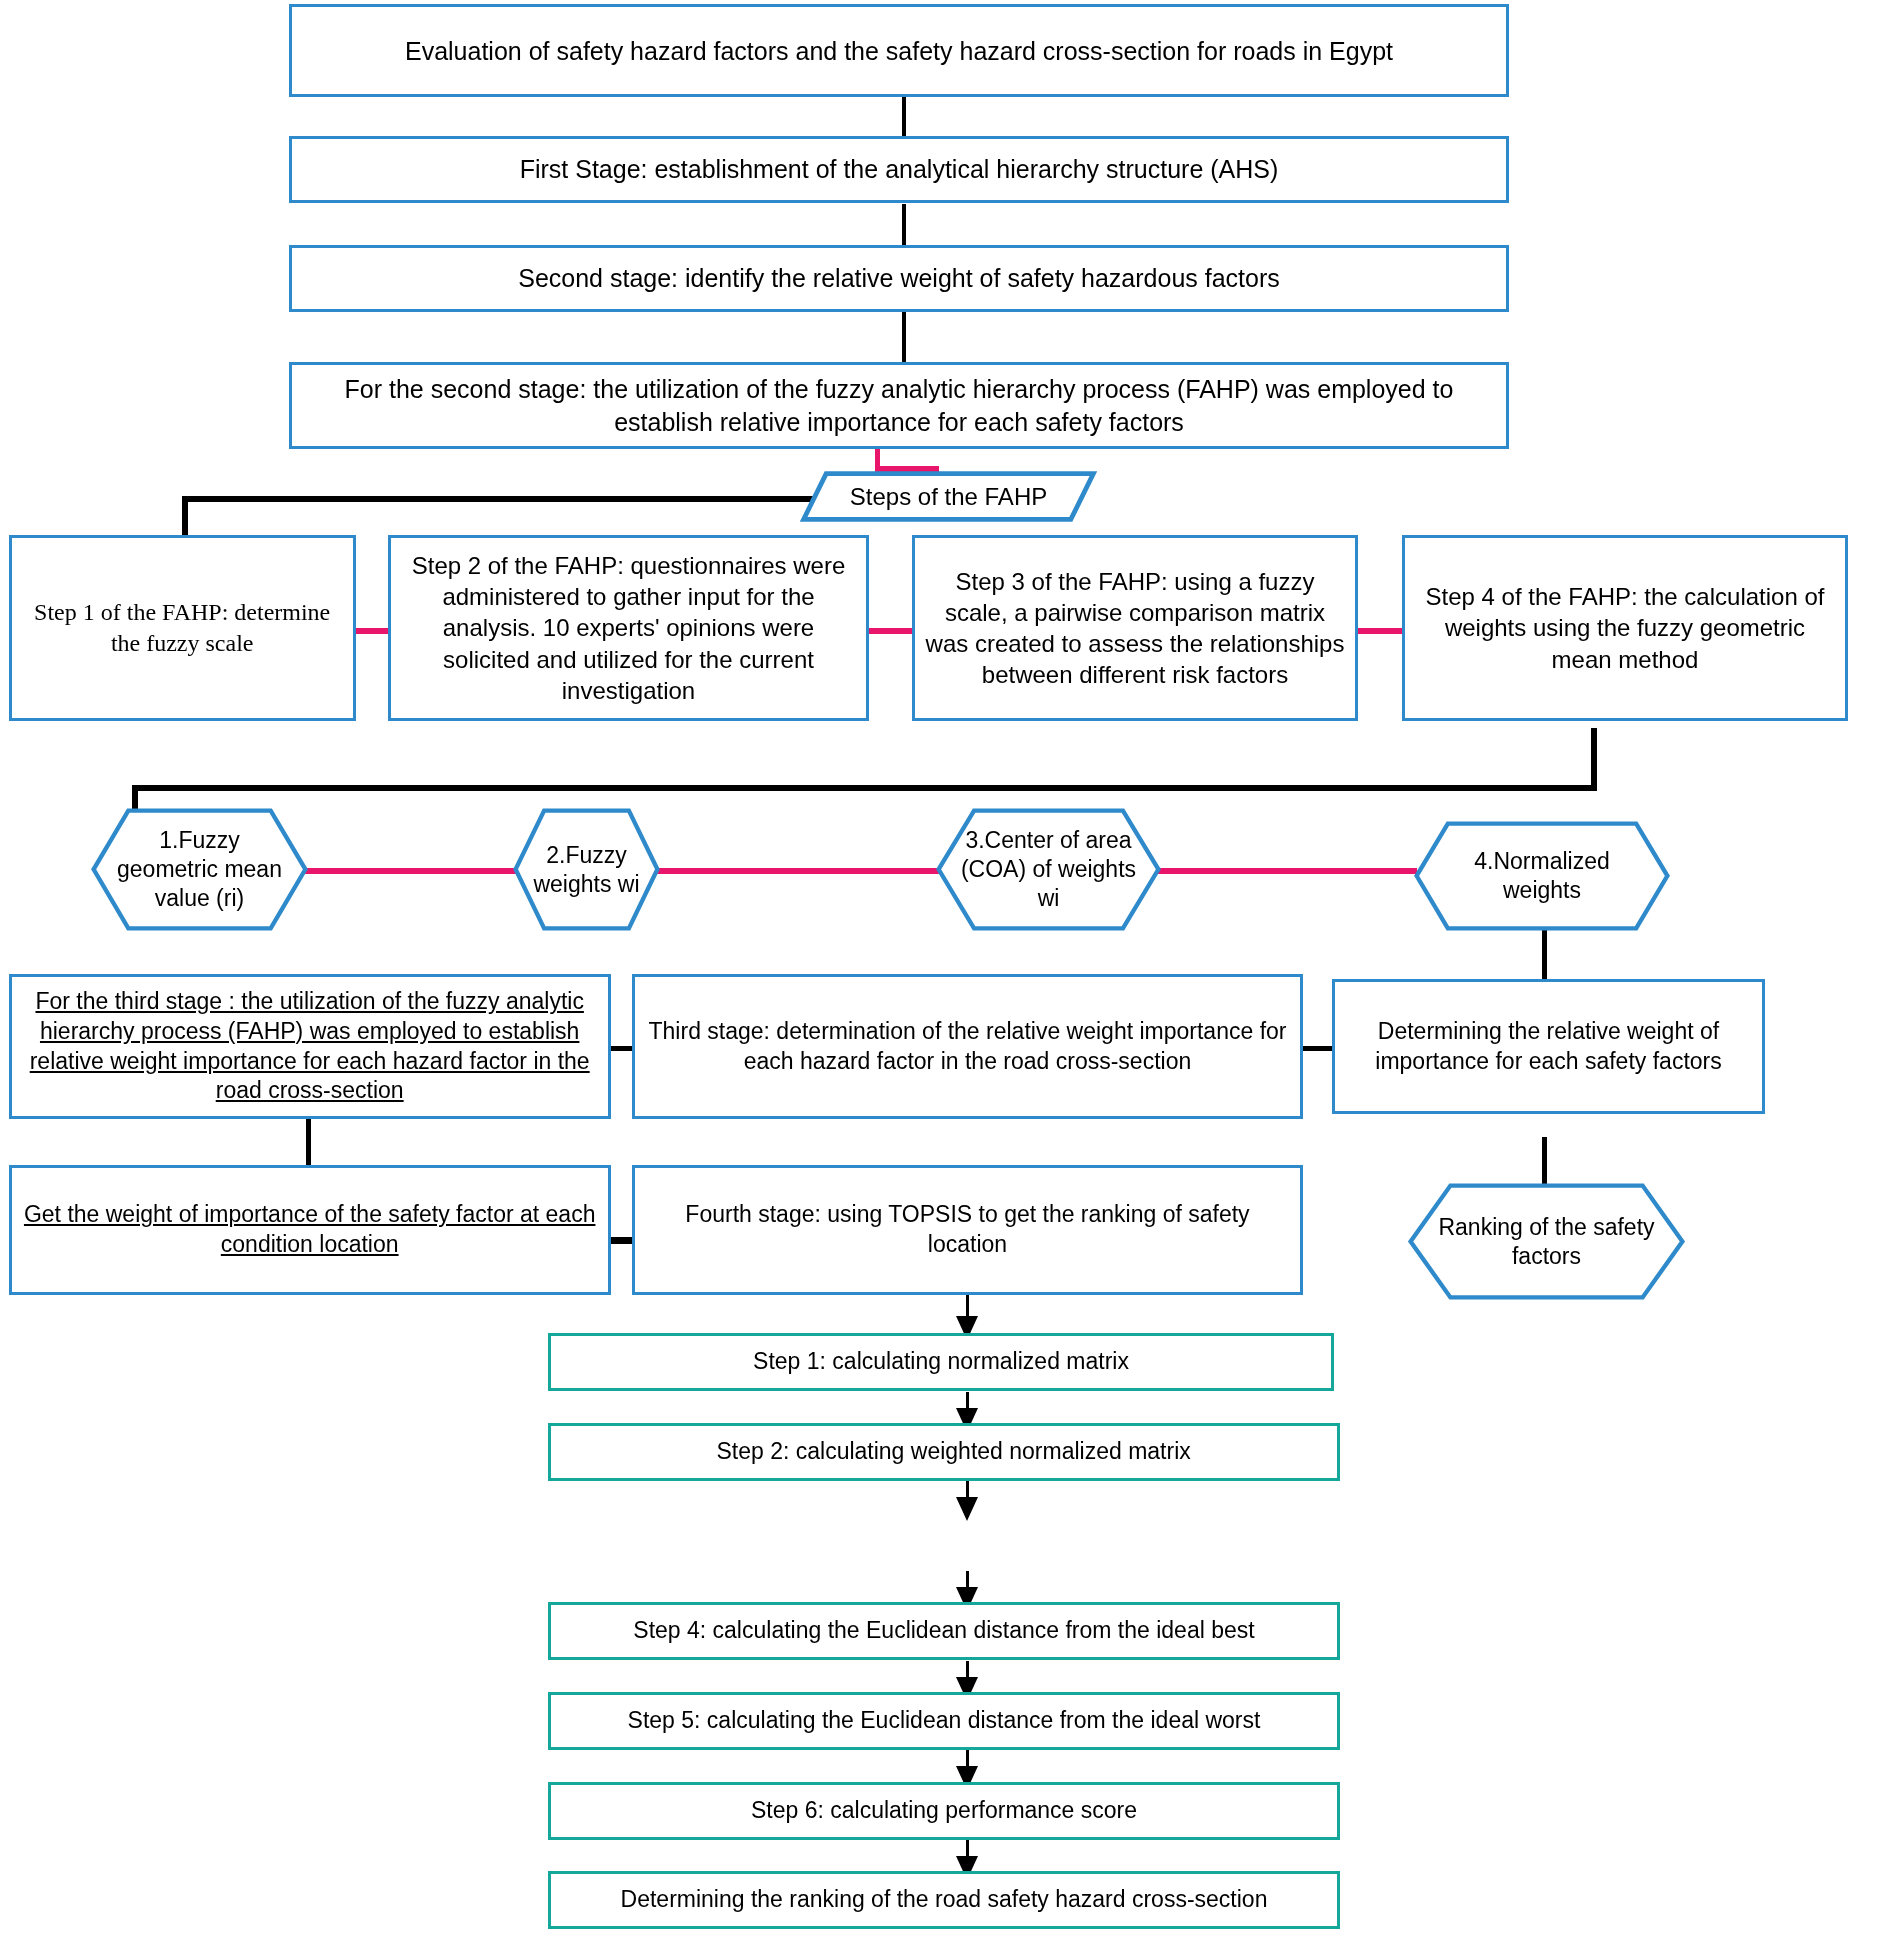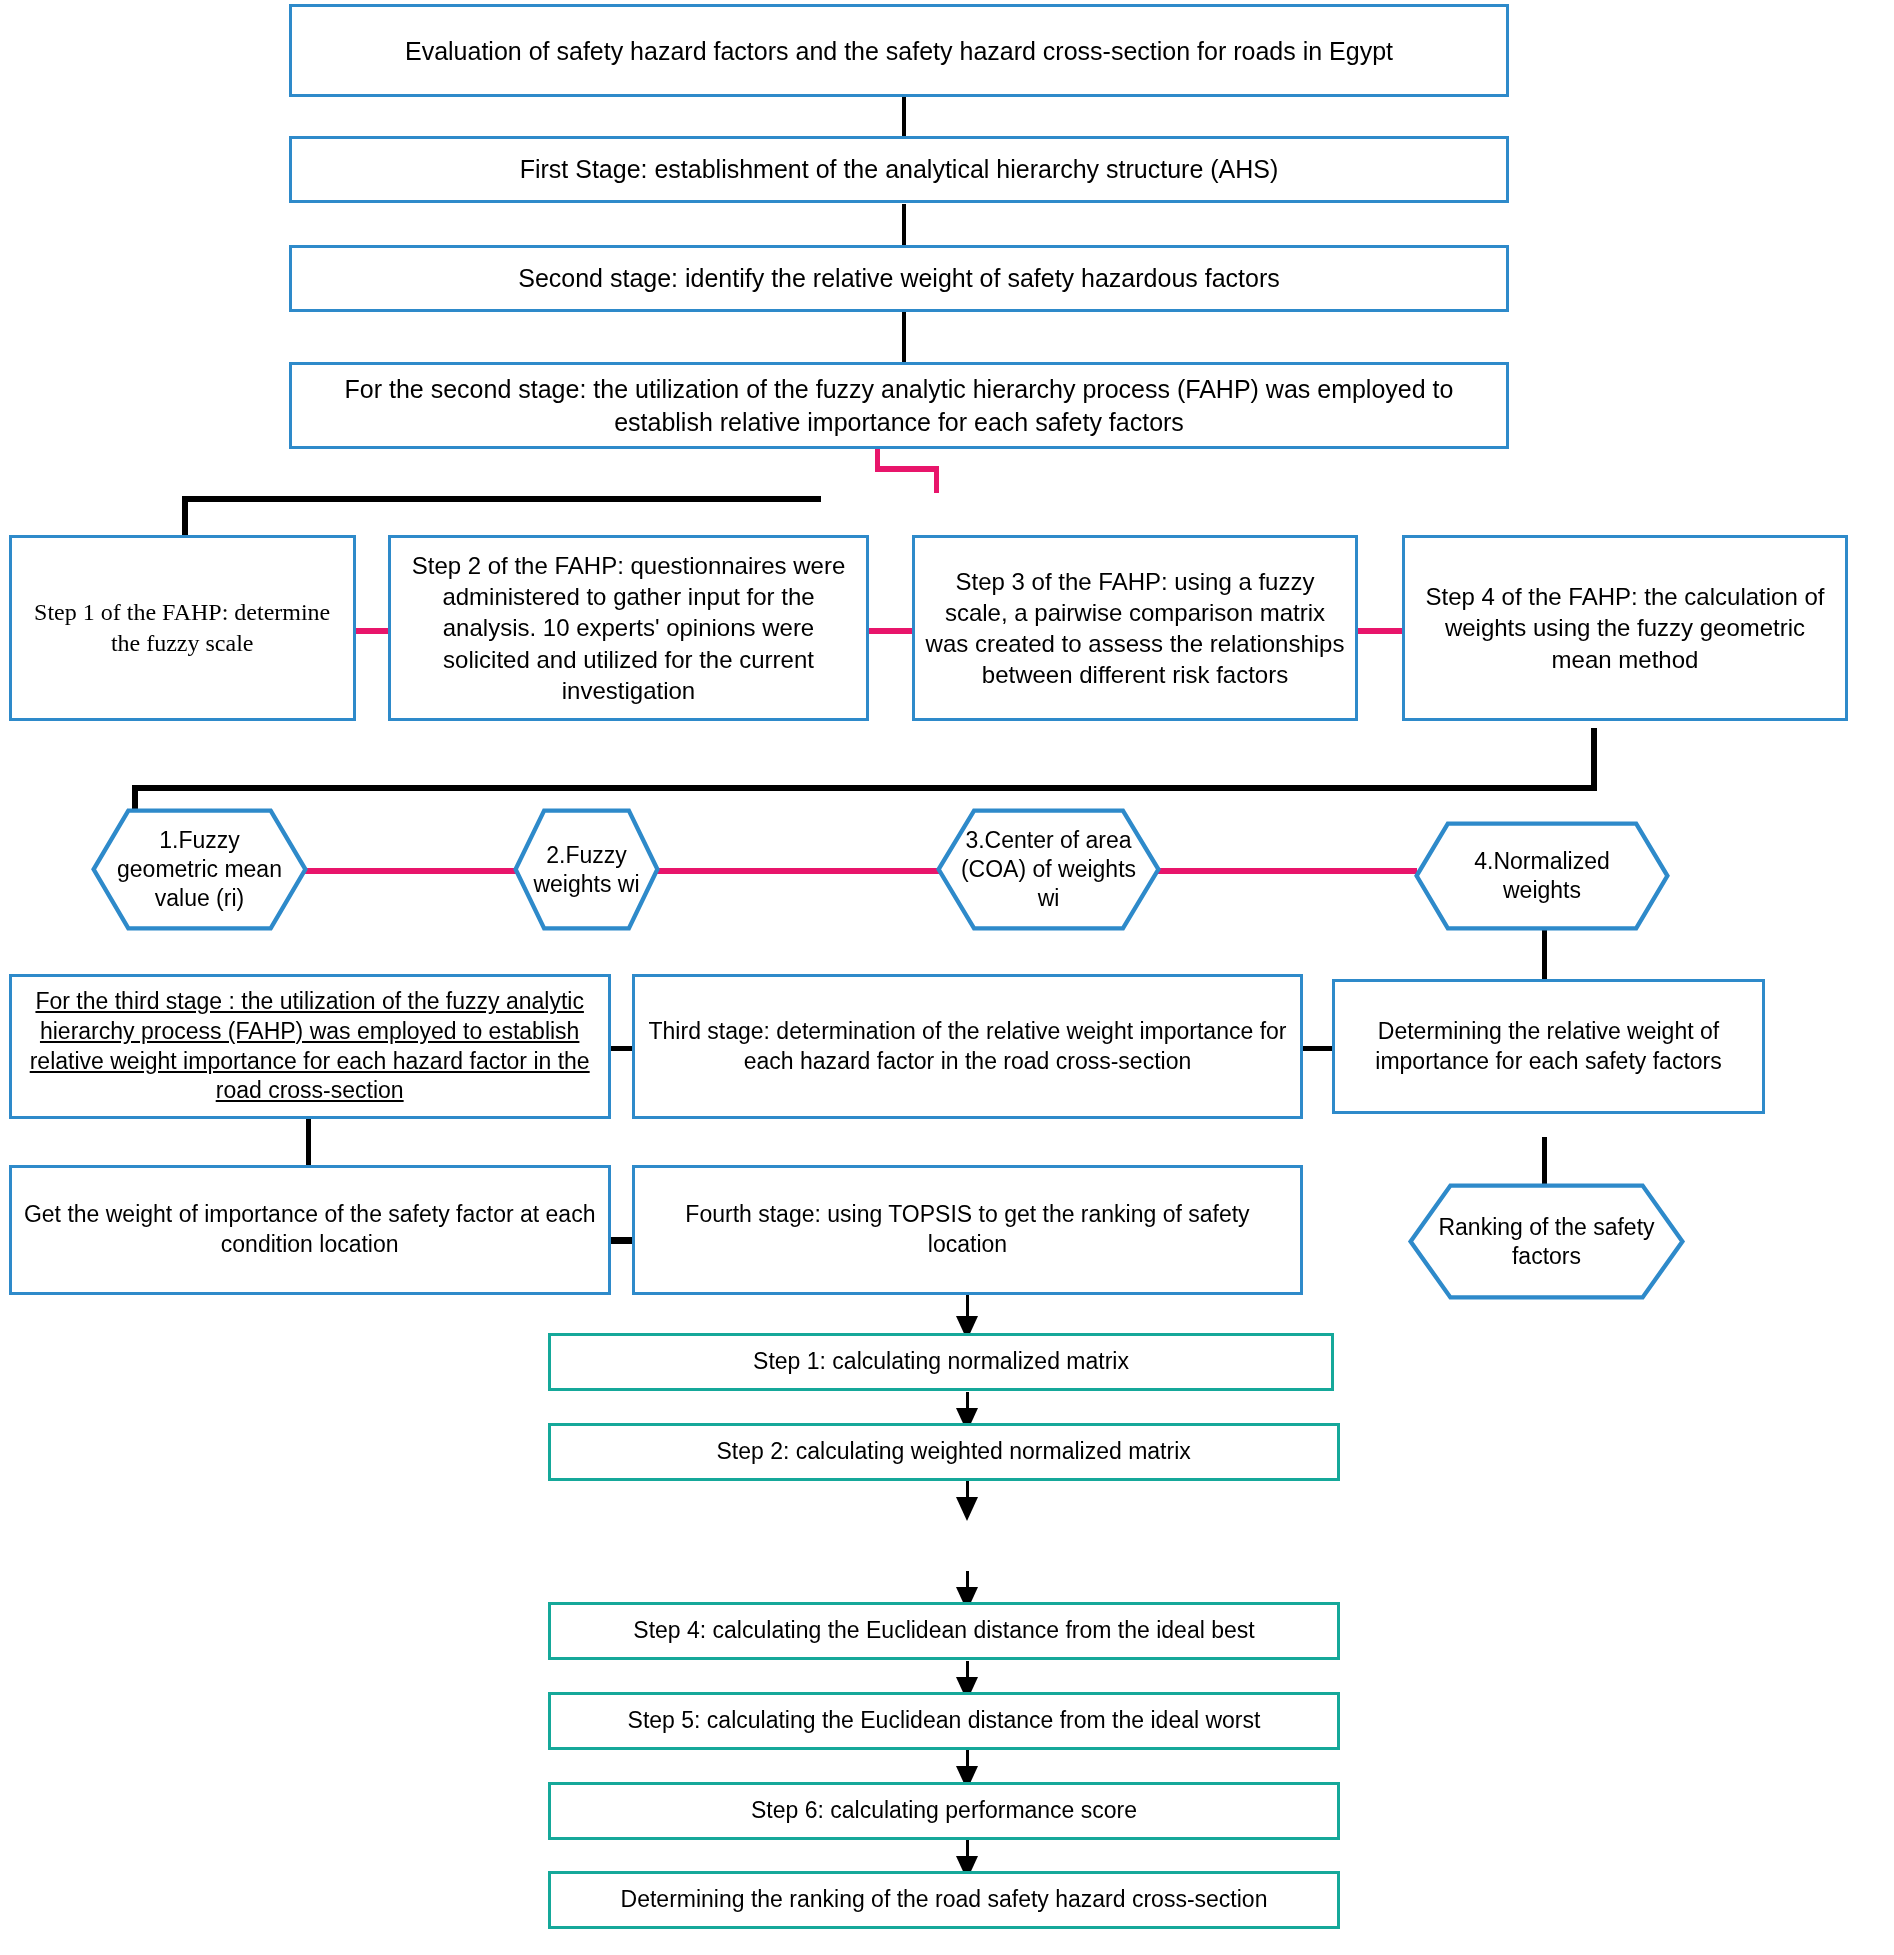--- a/index.html
+++ b/index.html
@@ -171,20 +171,28 @@
   </div>
 
   <div class="node rect t-xl" style="left:289px; top:245px; width:1220px; height:67px;">
     <span>Second stage: identify the relative weight of safety hazardous factors</span>
   </div>
 
   <div class="node rect t-xl" style="left:289px; top:362px; width:1220px; height:87px;">
     <span>For the second stage: the utilization of the fuzzy analytic hierarchy process (FAHP) was employed to establish relative importance for each safety factors</span>
   </div>
 
+  <div class="parawrap" style="left:801px; top:471px; width:295px; height:51px;">
+    <svg viewBox="0 0 680 118" preserveAspectRatio="none">
+      <polygon points="58,6 674,6 622,112 6,112" fill="#ffffff" stroke="#2E8ACA" stroke-width="11"></polygon>
+    </svg>
+    <div class="paralabel t-lg">
+      <span>Steps of the FAHP</span>
+    </div>
+  </div>
 
   <div class="node rect t-lg" style="left:8.7px; top:535px; width:347px; height:186px;font-family:Liberation Serif, serif;">
     <span>Step 1 of the FAHP: determine the fuzzy scale</span>
   </div>
 
   <div class="node rect t-lg" style="left:388px; top:535px; width:481px; height:186px;">
     <span>Step 2 of the FAHP: questionnaires were administered to gather input for the analysis. 10 experts' opinions were solicited and utilized for the current investigation</span>
   </div>
 
   <div class="node rect t-lg" style="left:912px; top:535px; width:446px; height:186px;">
@@ -236,21 +244,21 @@
   </div>
 
   <div class="node rect t-md" style="left:632px; top:974px; width:671px; height:145px;">
     <span>Third stage: determination of the relative weight importance for each hazard factor in the road cross-section</span>
   </div>
 
   <div class="node rect t-md" style="left:1332px; top:979px; width:433px; height:135px;">
     <span>Determining the relative weight of importance for each safety factors</span>
   </div>
 
-  <div class="node rect t-md" style="left:8.7px; top:1165px; width:602px; height:130px;">
+  <div class="node rect t-md" style="left:8.7px; top:1165px; width:602px; height:130px;text-decoration:underline;">
     <span>Get the weight of importance of the safety factor at each condition location</span>
   </div>
 
   <div class="node rect t-md" style="left:632px; top:1165px; width:671px; height:130px;">
     <span>Fourth stage: using TOPSIS to get the ranking of safety location</span>
   </div>
 
   <div class="hexwrap" style="left:1408px; top:1183px; width:277px; height:117px;">
     <svg viewBox="0 0 640 270" preserveAspectRatio="none">
       <polygon points="98,6 542,6 634,135 542,264 98,264 6,135" fill="#ffffff" stroke="#2E8ACA" stroke-width="10"></polygon>

